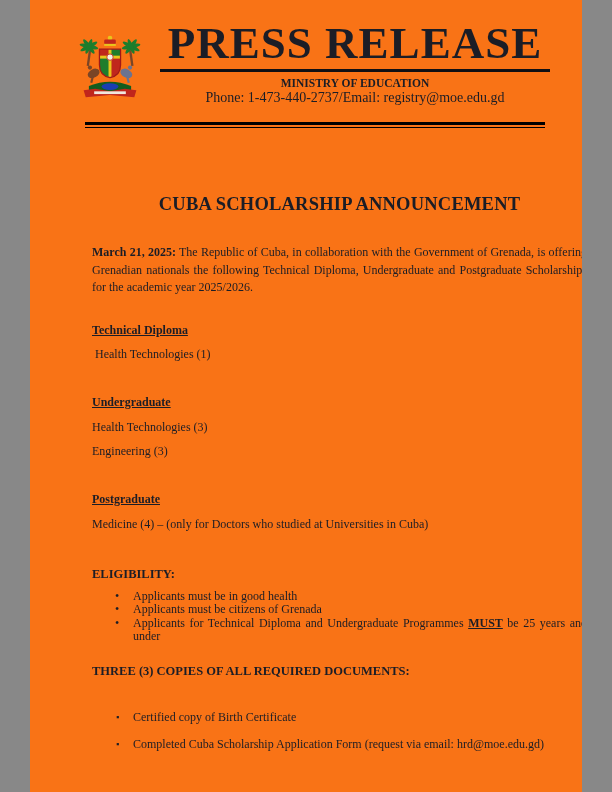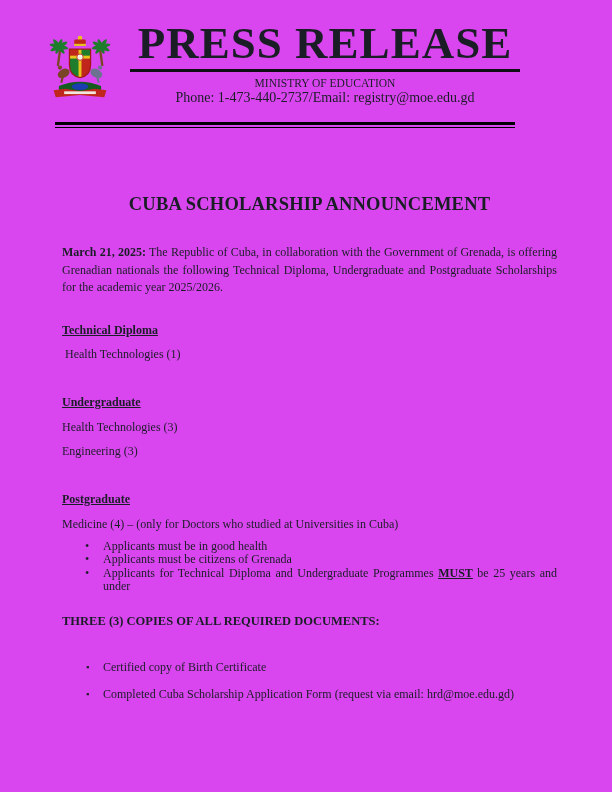--- a/index.html
+++ b/index.html
@@ -1,35 +1,35 @@
 <!DOCTYPE html>
 <html><head>
 <meta charset="utf-8">
 <style>
   html,body{margin:0;padding:0;background:#888;}
   .page{
     position:relative;
-    width:612px;height:792px;
-    background:#d946ef;
+    width:552px;height:792px;
+    background:#f97316;
     font-family:"Liberation Serif","DejaVu Serif",serif;
     color:#1b1d26;
     overflow:hidden;
     margin:0 auto;
   }
   
   .logo-wrap{position:absolute;left:42px;top:32px;width:76px;height:68px;}
   .header-text{margin-left:85px;width:480px;padding-top:21px;text-align:center;}
   .press-title{
     display:inline-block;
     font-size:45px;line-height:1;font-weight:bold;
     letter-spacing:1px;
     border-bottom:3px solid #101014;
     padding:0 8px 3px 8px;
   }
-  .ministry{font-size:11.5px;font-weight:normal;margin-top:5px;line-height:13px;}
+  .ministry{font-size:11.5px;font-weight:bold;margin-top:5px;line-height:13px;}
   .contact{font-size:14px;margin-top:1px;line-height:13px;}
   .double-rule{
     margin:18px 0 0 55px;width:460px;height:2px;
     border-top:3px solid #000;border-bottom:1px solid #000;
   }
   
   .main{margin-left:62px;width:495px;font-size:12px;}
   .doc-title{
     margin-top:66px;text-align:center;
     font-size:18.5px;font-weight:bold;line-height:20px;letter-spacing:.2px;
@@ -151,20 +151,21 @@
     <p class="sec-head mt-first-sec">Technical Diploma</p>
     <p class="item mt-item indent-sm">Health Technologies (1)</p>
 
     <p class="sec-head mt-sec">Undergraduate</p>
     <p class="item mt-item2">Health Technologies (3)</p>
     <p class="item mt-item">Engineering (3)</p>
 
     <p class="sec-head mt-sec">Postgraduate</p>
     <p class="item mt-item2">Medicine (4) – (only for Doctors who studied at Universities in Cuba)</p>
 
+    <p class="caps-head mt-elig">ELIGIBILITY:</p>
     <ul class="blist elig">
       <li>Applicants must be in good health</li>
       <li>Applicants must be citizens of Grenada</li>
       <li><span>Applicants for Technical Diploma and Undergraduate Programmes </span><span class="emph">MUST</span><span> be 25 years and under</span></li>
     </ul>
 
     <p class="caps-head mt-three">THREE (3) COPIES OF ALL REQUIRED DOCUMENTS:</p>
     <ul class="blist docs">
       <li>Certified copy of Birth Certificate</li>
       <li>Completed Cuba Scholarship Application Form (request via email: hrd@moe.edu.gd)</li>

